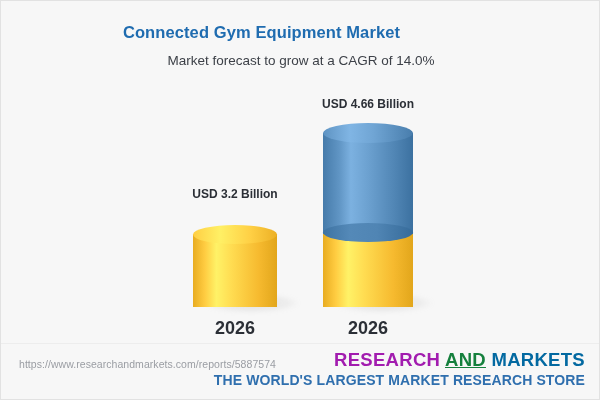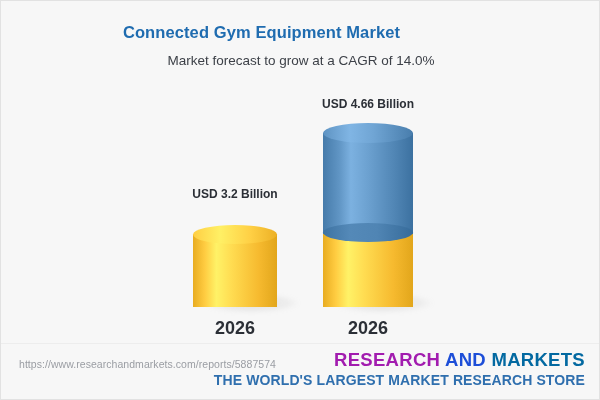--- a/index.html
+++ b/index.html
@@ -157,21 +157,21 @@
     text-align: right;
   }
   .logo-main {
     font-size: 18.5px;
     font-weight: bold;
     letter-spacing: 0.3px;
     line-height: 1.1;
     white-space: nowrap;
   }
   .logo-word-a { color: #a21caf; }
-  .logo-word-and { color: #1d4ed8; }
+  .logo-word-and { color: #15803d; text-decoration: underline; }
   .logo-word-b { color: #0369a1; }
   .logo-tag {
     font-size: 14px;
     font-weight: bold;
     color: #2f6fae;
     letter-spacing: 0.12px;
     margin-top: 2px;
     white-space: nowrap;
   }
 </style>

